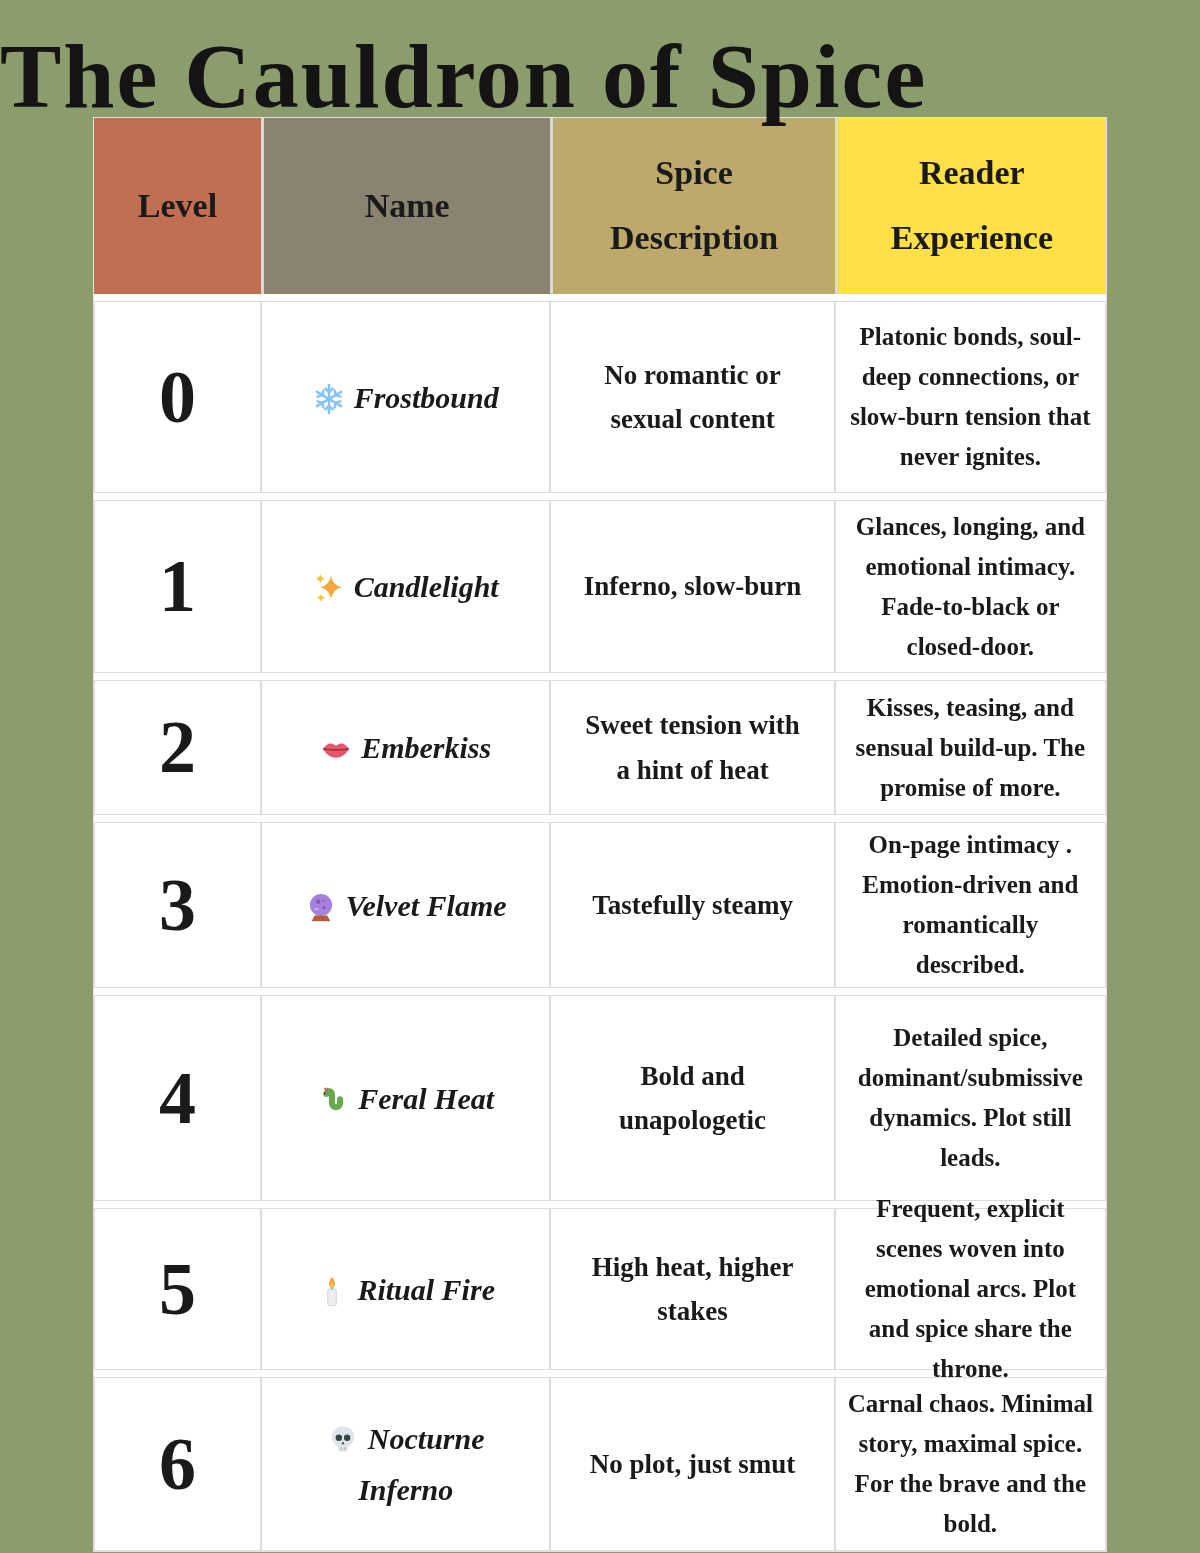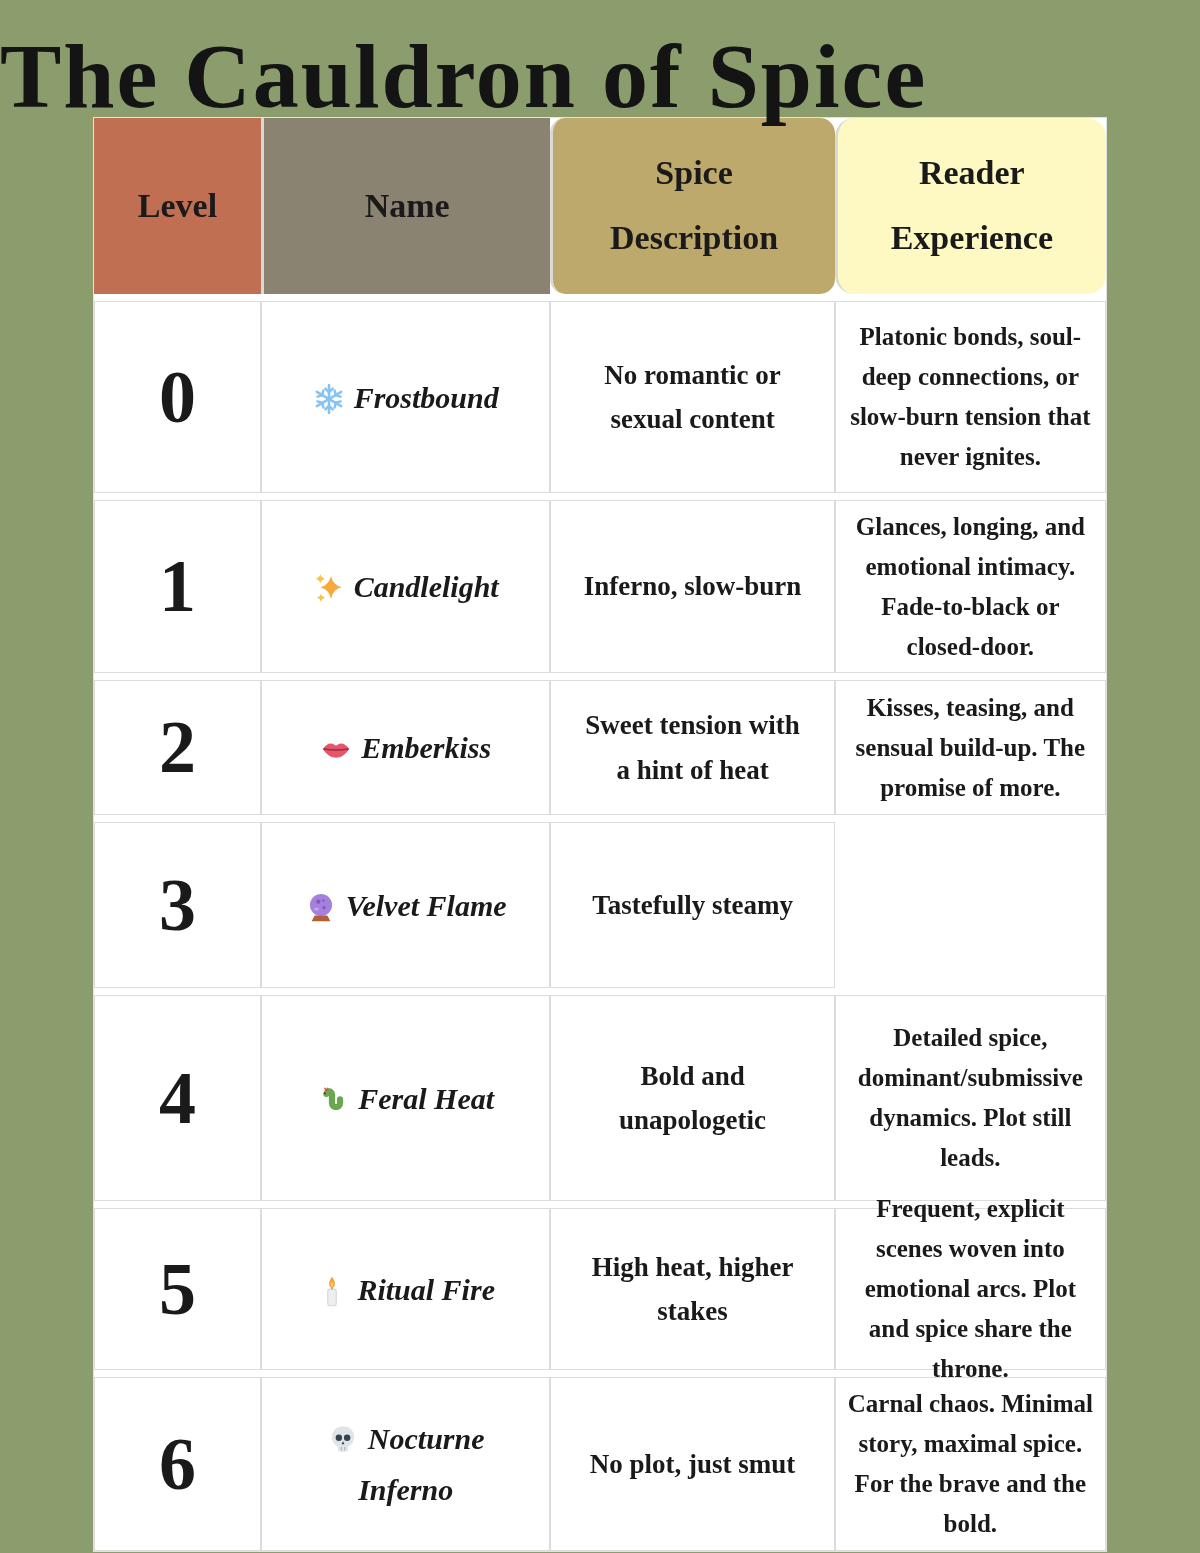--- a/index.html
+++ b/index.html
@@ -73,24 +73,24 @@
 
   <div class="table">
 
     <div class="row header-row">
       <div class="header-cell" style="background: rgb(192, 111, 82);">
         <span>Level</span>
       </div>
       <div class="header-cell" style="background: rgb(138, 131, 113);">
         <span>Name</span>
       </div>
-      <div class="header-cell" style="background: rgb(189, 169, 107); border-radius: 15px;">
+      <div class="header-cell" style="background: rgb(189, 169, 107);">
         <span>Spice Description</span>
       </div>
-      <div class="header-cell" style="background: #fef9c3; border-radius: 19px;">
+      <div class="header-cell" style="background: #fde047;">
         <span>Reader Experience</span>
       </div>
     </div>
 
     <div class="row r0">
       <div class="cell level-cell">
         <span>0</span>
       </div>
       <div class="cell name-cell">
         <p><span class="icon"><svg width="32" height="32" viewBox="0 0 24 24">
@@ -162,20 +162,23 @@
                 <circle cx="10" cy="8" r="1.6" fill="#7d5bb5"></circle>
                 <circle cx="14.3" cy="12.5" r="1.2" fill="#7d5bb5"></circle>
                 <circle cx="13.8" cy="7.2" r="0.9" fill="#7d5bb5"></circle>
                 <ellipse cx="8.6" cy="13.6" rx="1.8" ry="1.1" fill="#c3a8ec"></ellipse>
                 <path d="M7.2 18.4 L16.8 18.4 L19 22.6 L5 22.6 Z" fill="#b2603c"></path>
               </svg></span><span>Velvet Flame</span></p>
       </div>
       <div class="cell desc-cell">
         <span>Tastefully steamy</span>
       </div>
+      <div class="cell exp-cell">
+        <span>On-page intimacy . Emotion-driven and romantically described.</span>
+      </div>
     </div>
 
     <div class="row r4">
       <div class="cell level-cell">
         <span>4</span>
       </div>
       <div class="cell name-cell">
         <p><span class="icon"><svg width="32" height="32" viewBox="0 0 24 24">
                 <path d="M7 7.5 C7 4.9 11.2 4.9 11.2 7.5 L11.2 14.5 C11.2 18.3 17.3 18.3 17.3 14.5 L17.3 11.5" stroke="#6aa84f" stroke-width="4.6" fill="none" stroke-linecap="round"></path>
                 <path d="M7 4.8 L5.9 3.2 M7 4.8 L8.1 3.2" stroke="#e04a4a" stroke-width="1.1" fill="none" stroke-linecap="round"></path>

